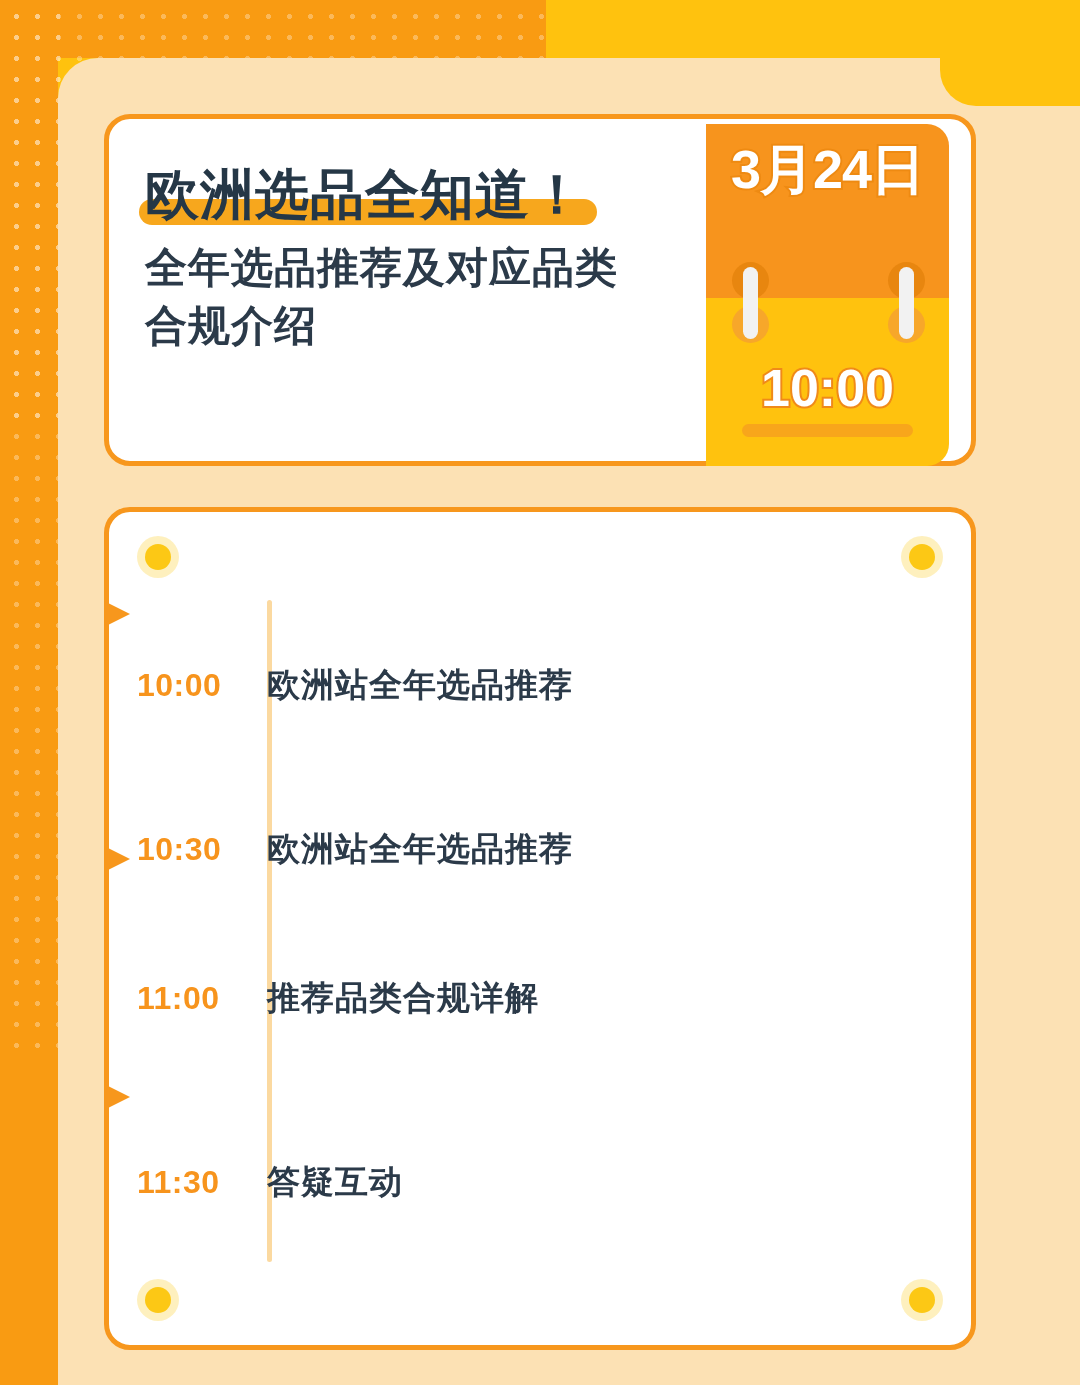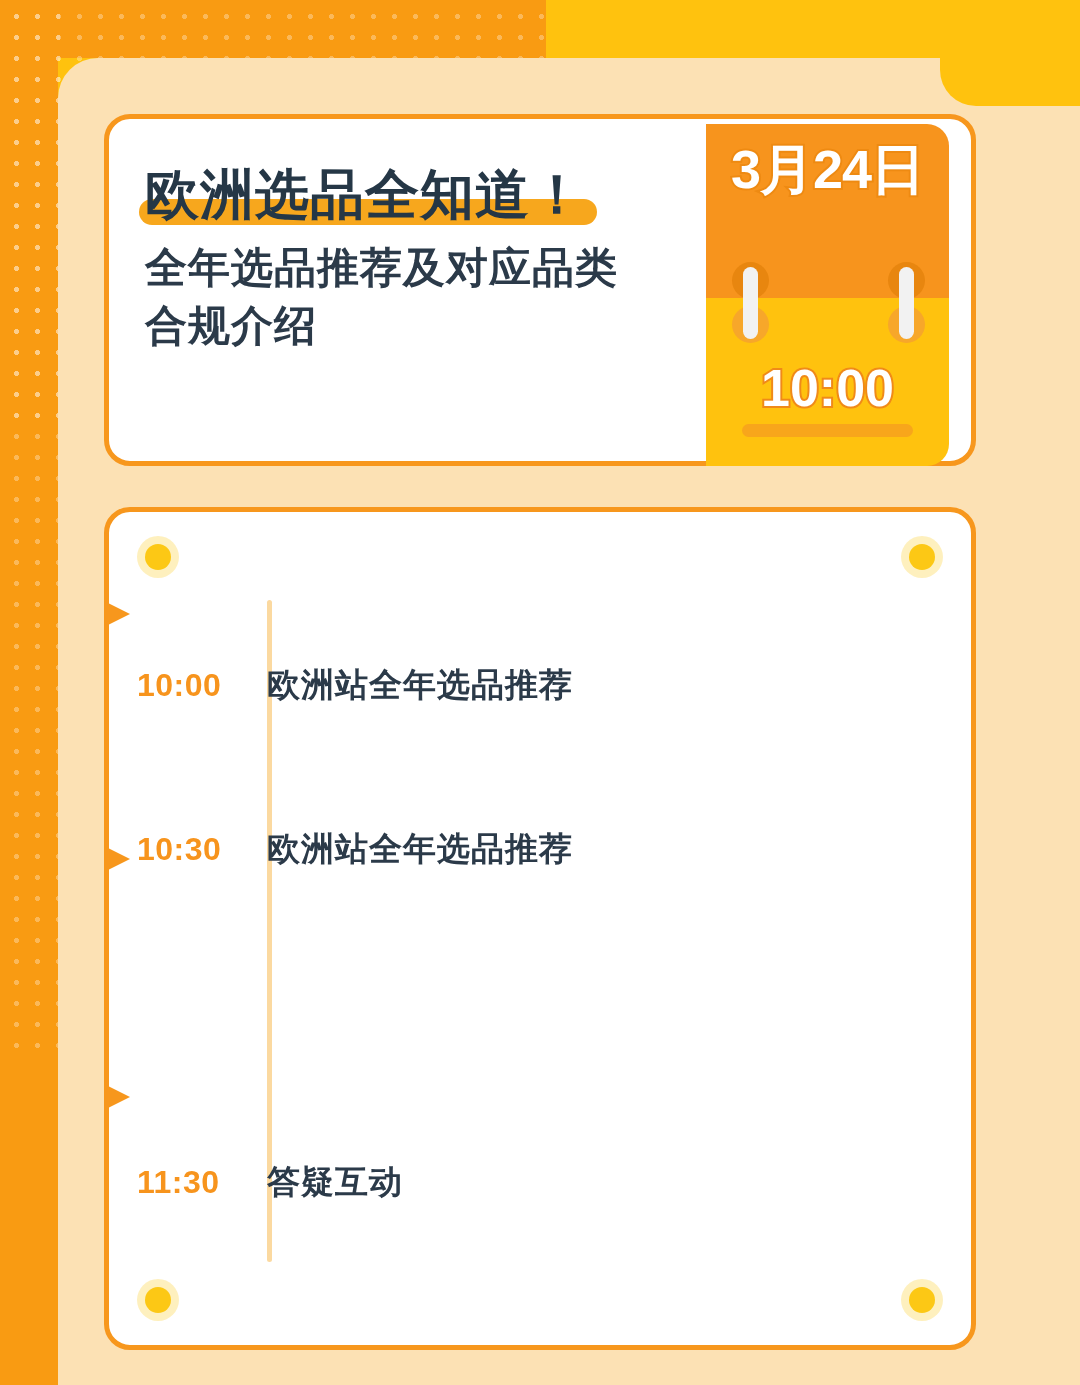--- a/index.html
+++ b/index.html
@@ -261,20 +261,24 @@
     <div class="sched-row" style="top:151px">
       <span class="sched-time">10:00</span>
       <span class="sched-title">欧洲站全年选品推荐</span>
     </div>
 
     <div class="sched-row" style="top:315px">
       <span class="sched-time">10:30</span>
       <span class="sched-title">欧洲站全年选品推荐</span>
     </div>
 
+    <div class="sched-row" style="top:464px">
+      <span class="sched-time">11:00</span>
+      <span class="sched-title">推荐品类合规详解</span>
+    </div>
 
     <div class="sched-row" style="top:648px">
       <span class="sched-time">11:30</span>
       <span class="sched-title">答疑互动</span>
     </div>
 
   </div>
 </div>
 
 </body></html>

